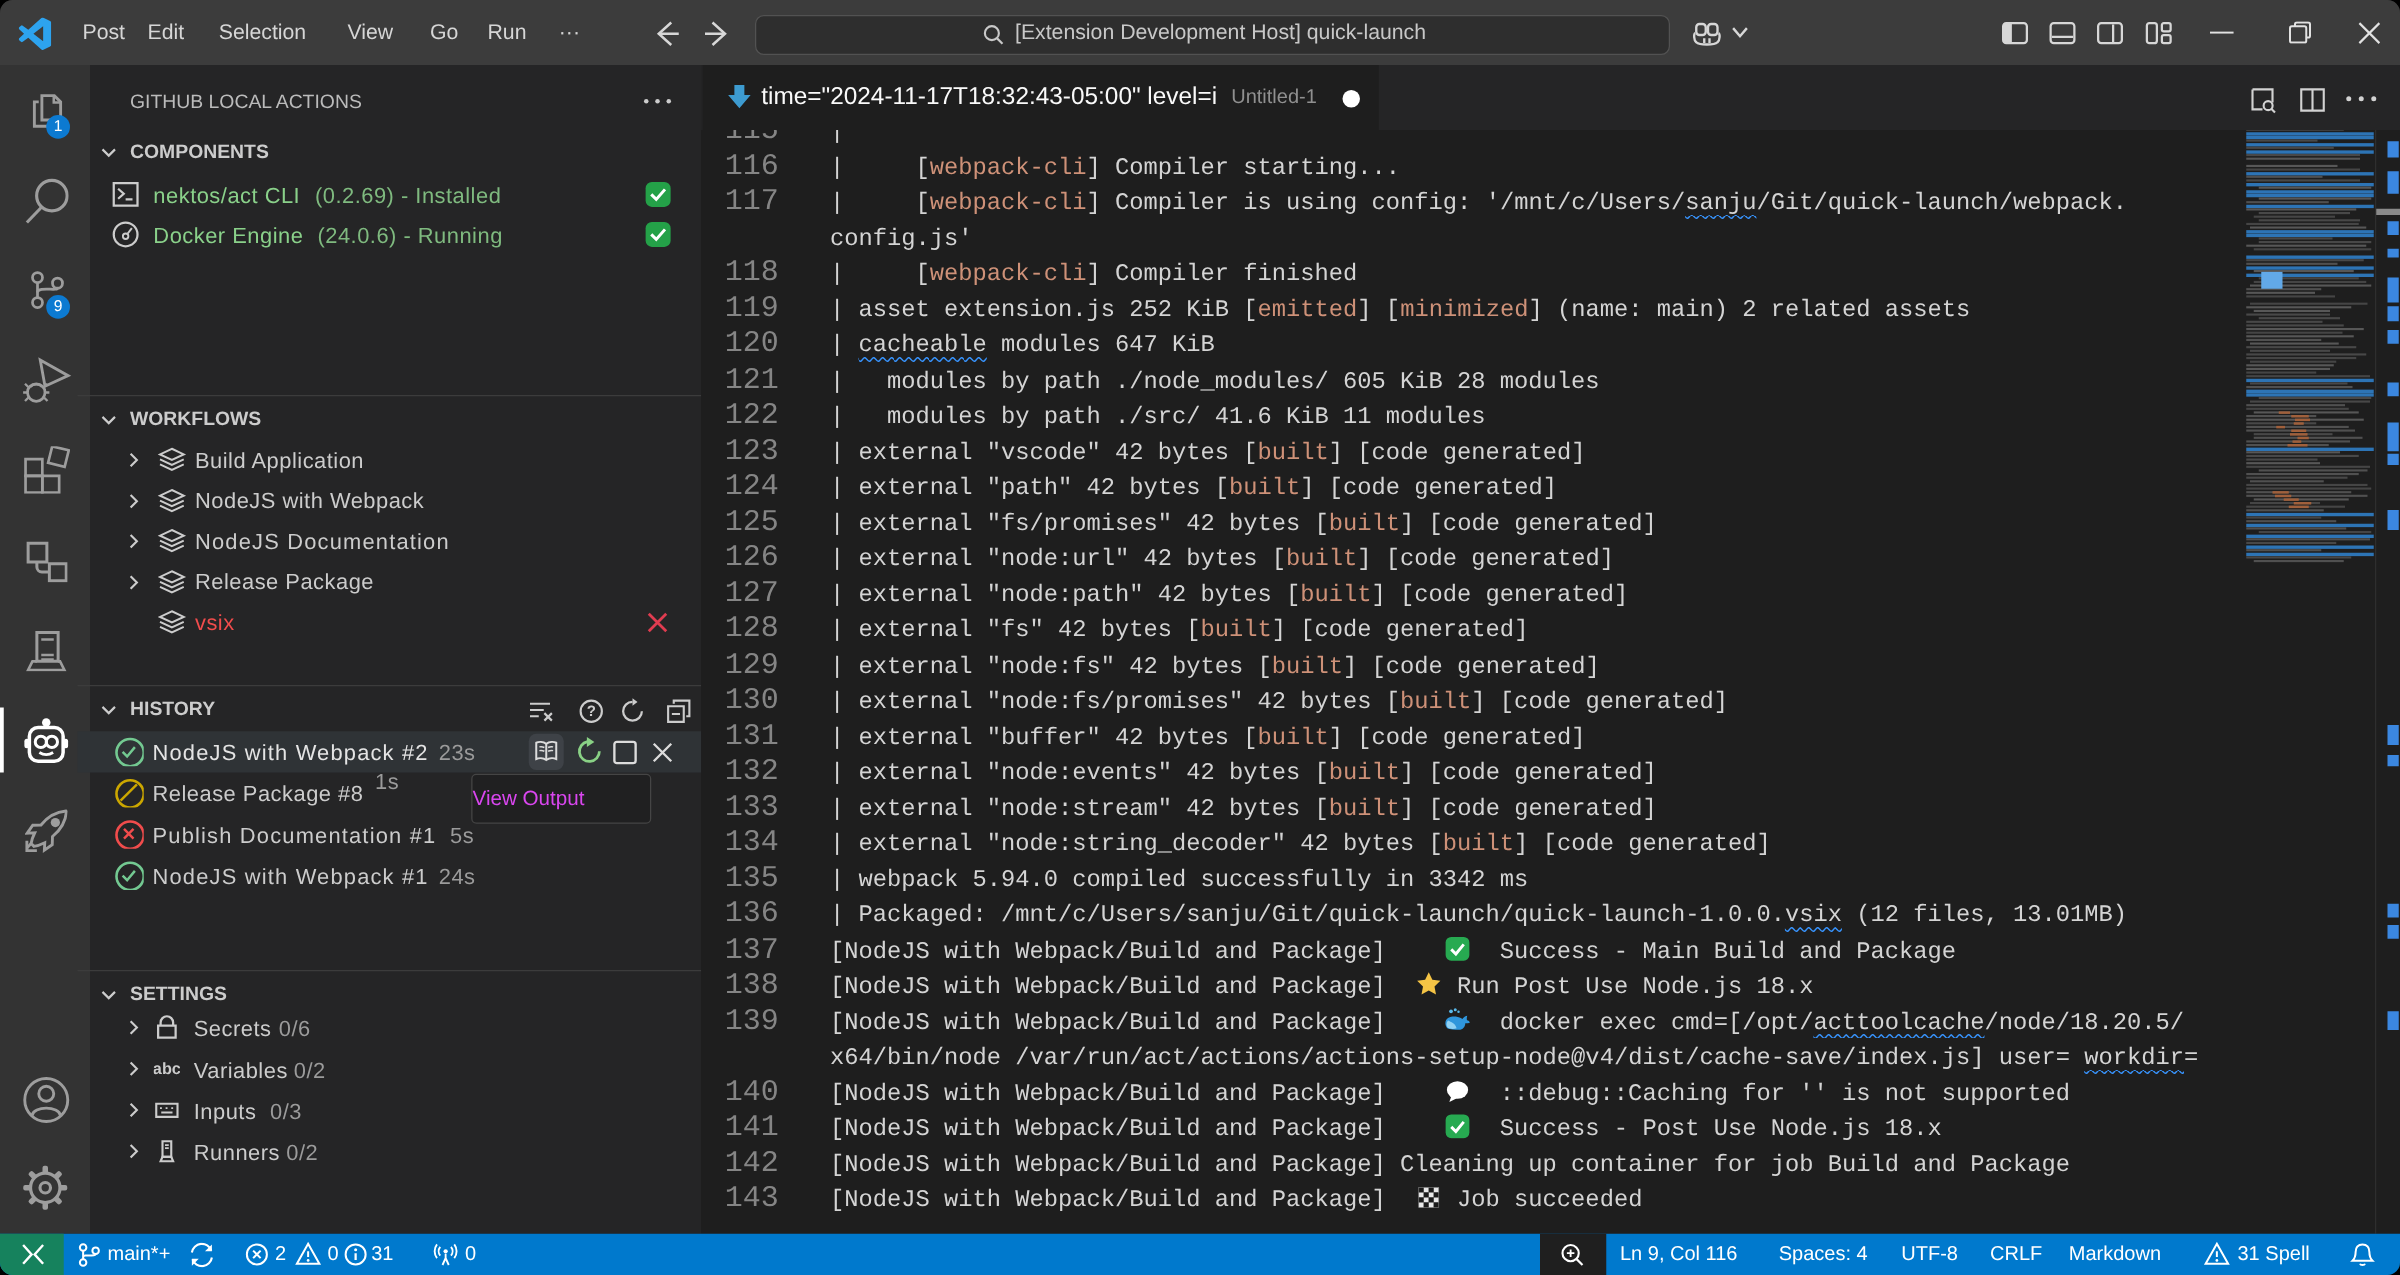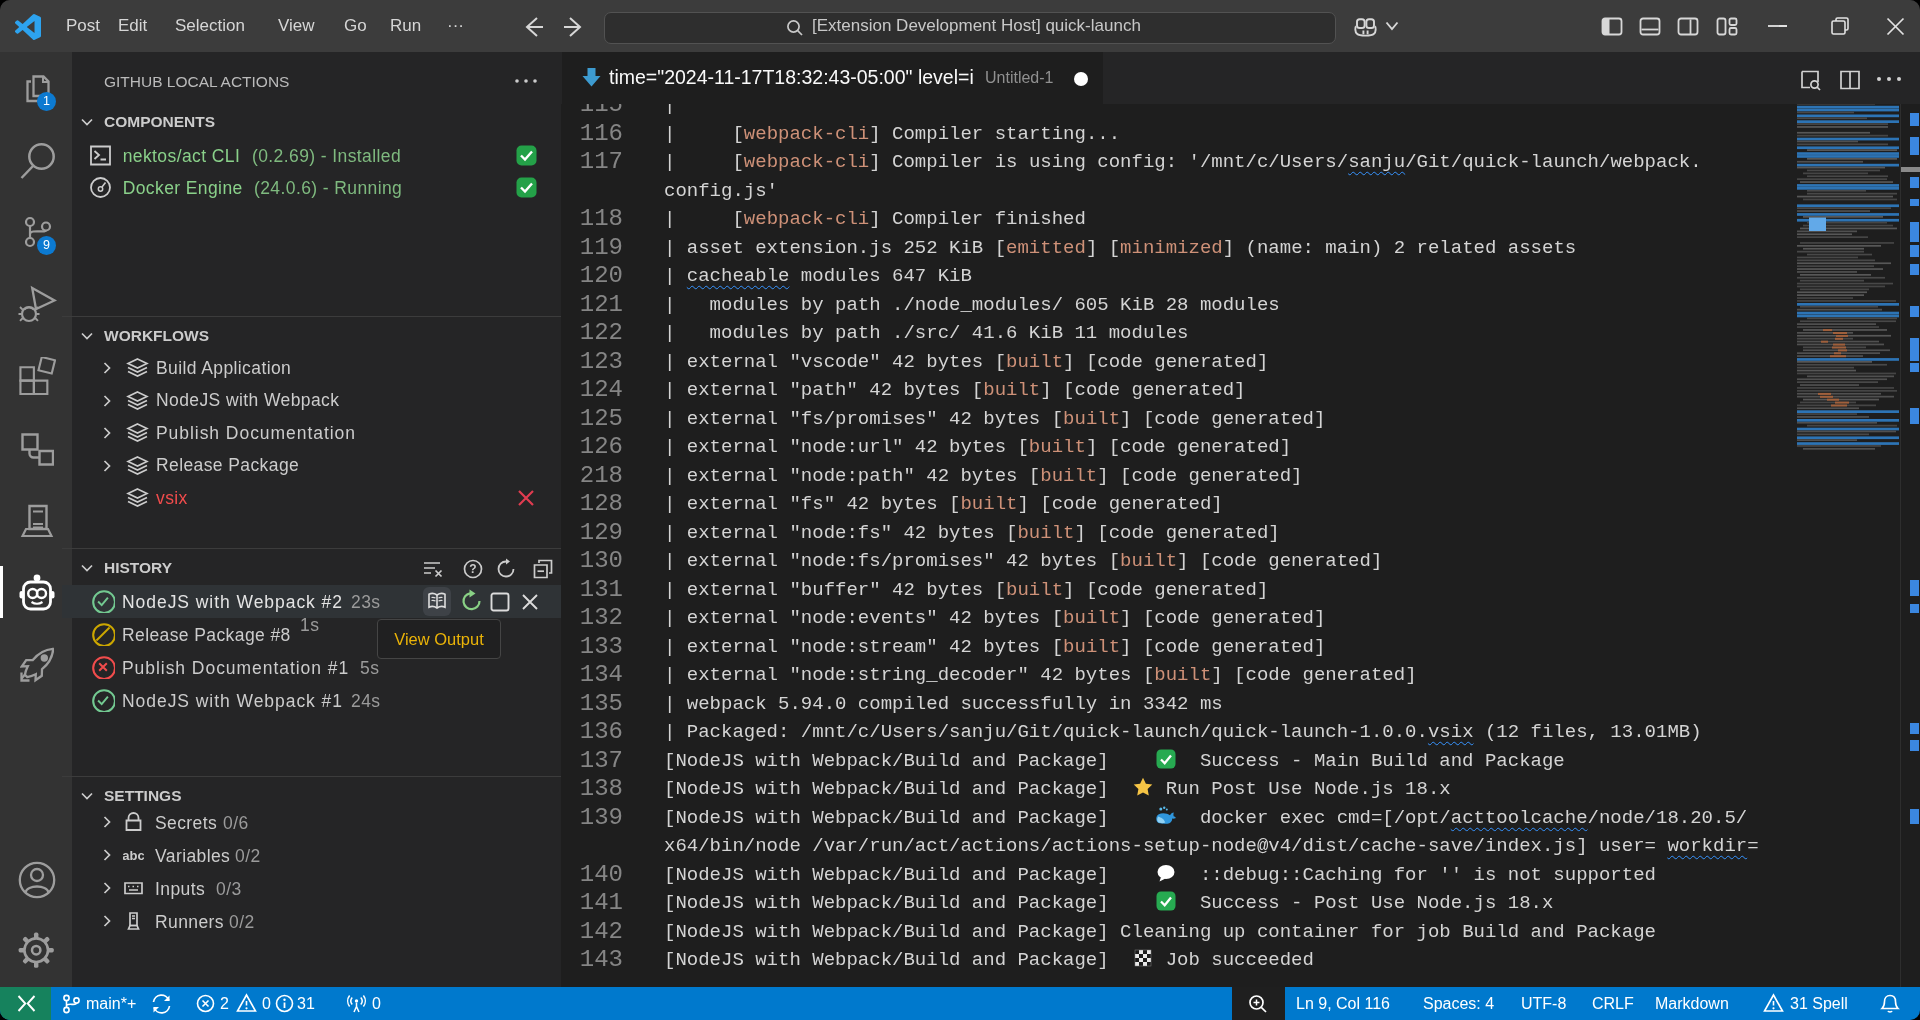--- a/index.html
+++ b/index.html
@@ -226,21 +226,21 @@
         </svg>
         <div class="rowlab" style="left:94px;top:338.0px">NodeJS with Webpack</div>
         <svg class="abs" style="left:38px;top:374px;" width="14" height="14" viewBox="0 0 14 14" fill="none">
           <path d="M4.5 2 L9.5 7 L4.5 12" stroke="#cccccc" stroke-width="1.7" fill="none"></path>
         </svg>
         <svg class="abs" style="left:64px;top:370px;" width="23" height="21" viewBox="0 0 23 21" fill="none">
           <path d="M11.5 2 L21 6.5 L11.5 11 L2 6.5 Z" stroke="#cccccc" stroke-width="1.6" fill="none"></path>
           <path d="M2 10.5 L11.5 15 L21 10.5" stroke="#cccccc" stroke-width="1.6" fill="none"></path>
           <path d="M2 14.5 L11.5 19 L21 14.5" stroke="#cccccc" stroke-width="1.6" fill="none"></path>
         </svg>
-        <div class="rowlab ls08" style="left:94px;top:370.5px">Publish Documentation</div>
+        <div class="rowlab ls08" style="left:94px;top:370.5px">NodeJS Documentation</div>
         <svg class="abs" style="left:38px;top:406.5px;" width="14" height="14" viewBox="0 0 14 14" fill="none">
           <path d="M4.5 2 L9.5 7 L4.5 12" stroke="#cccccc" stroke-width="1.7" fill="none"></path>
         </svg>
         <svg class="abs" style="left:64px;top:402.5px;" width="23" height="21" viewBox="0 0 23 21" fill="none">
           <path d="M11.5 2 L21 6.5 L11.5 11 L2 6.5 Z" stroke="#cccccc" stroke-width="1.6" fill="none"></path>
           <path d="M2 10.5 L11.5 15 L21 10.5" stroke="#cccccc" stroke-width="1.6" fill="none"></path>
           <path d="M2 14.5 L11.5 19 L21 14.5" stroke="#cccccc" stroke-width="1.6" fill="none"></path>
         </svg>
         <div class="rowlab" style="left:94px;top:403.0px">Release Package</div>
         <svg class="abs" style="left:64px;top:435px;" width="23" height="21" viewBox="0 0 23 21" fill="none">
@@ -290,21 +290,21 @@
         <svg class="abs" style="left:397.5px;top:537px;" width="24" height="24" viewBox="0 0 24 24" fill="none">
           <path d="M19.5 12 A8 8 0 1 1 10 4.3" stroke="#89d185" stroke-width="2.2" fill="none"></path>
           <path d="M9.5 0.5 L9.5 8.5 L15.5 4.5 Z" fill="#89d185"></path>
         </svg>
         <svg class="abs" style="left:428px;top:540px;" width="20" height="20" viewBox="0 0 20 20" fill="none">
           <rect x="1.5" y="1.5" width="17" height="17" rx="2" stroke="#dcdcdc" stroke-width="1.9"></rect>
         </svg>
         <svg class="abs" style="left:457.5px;top:540px;" width="20" height="20" viewBox="0 0 20 20" fill="none">
           <path d="M3 3 L17 17 M17 3 L3 17" stroke="#dcdcdc" stroke-width="1.9" fill="none"></path>
         </svg>
-        <div class="abs" style="left:315px;top:567px;width:124px;height:40px;background:#202021;border:1px solid #454545;border-radius:4px;color:#eab308;font-size:16.5px;text-align:center;line-height:38px">View Output</div>
+        <div class="abs" style="left:315px;top:567px;width:144px;height:40px;background:#202021;border:1px solid #454545;border-radius:4px;color:#d946ef;font-size:16.5px;line-height:38px">View Output</div>
         <svg class="abs" style="left:29px;top:570px;" width="24" height="24" viewBox="0 0 22 22" fill="none">
           <circle cx="12" cy="12" r="10" stroke="#cca700" stroke-width="1.9"></circle>
           <path d="M5 17 L17 5" stroke="#cca700" stroke-width="1.8" fill="none"></path>
         </svg>
         <div class="rowlab" style="left:60px;top:572.5px">Release Package #8</div>
         <div class="rowlab dur" style="left:238px;top:563px">1s</div>
         <svg class="abs" style="left:29px;top:603px;" width="24" height="24" viewBox="0 0 22 22" fill="none">
           <circle cx="12" cy="12" r="10" stroke="#f14c4c" stroke-width="1.9"></circle>
           <path d="M7.5 7.5 L14.5 14.5 M14.5 7.5 L7.5 14.5" stroke="#f14c4c" stroke-width="1.8" fill="none"></path>
         </svg>
@@ -402,21 +402,21 @@
         <div class="lnum" style="left:0;top:215.0px;line-height:28.5px">122</div>
         <div class="codeline" style="left:103px;top:215.0px;line-height:28.5px">|   modules by path ./src/ 41.6 KiB 11 modules</div>
         <div class="lnum" style="left:0;top:243.5px;line-height:28.5px">123</div>
         <div class="codeline" style="left:103px;top:243.5px;line-height:28.5px">| external "vscode" 42 bytes [<span class="o">built</span>] [code generated]</div>
         <div class="lnum" style="left:0;top:272.0px;line-height:28.5px">124</div>
         <div class="codeline" style="left:103px;top:272.0px;line-height:28.5px">| external "path" 42 bytes [<span class="o">built</span>] [code generated]</div>
         <div class="lnum" style="left:0;top:300.5px;line-height:28.5px">125</div>
         <div class="codeline" style="left:103px;top:300.5px;line-height:28.5px">| external "fs/promises" 42 bytes [<span class="o">built</span>] [code generated]</div>
         <div class="lnum" style="left:0;top:329.0px;line-height:28.5px">126</div>
         <div class="codeline" style="left:103px;top:329.0px;line-height:28.5px">| external "node:url" 42 bytes [<span class="o">built</span>] [code generated]</div>
-        <div class="lnum" style="left:0;top:357.5px;line-height:28.5px">218</div>
+        <div class="lnum" style="left:0;top:357.5px;line-height:28.5px">127</div>
         <div class="codeline" style="left:103px;top:357.5px;line-height:28.5px">| external "node:path" 42 bytes [<span class="o">built</span>] [code generated]</div>
         <div class="lnum" style="left:0;top:386.0px;line-height:28.5px">128</div>
         <div class="codeline" style="left:103px;top:386.0px;line-height:28.5px">| external "fs" 42 bytes [<span class="o">built</span>] [code generated]</div>
         <div class="lnum" style="left:0;top:414.5px;line-height:28.5px">129</div>
         <div class="codeline" style="left:103px;top:414.5px;line-height:28.5px">| external "node:fs" 42 bytes [<span class="o">built</span>] [code generated]</div>
         <div class="lnum" style="left:0;top:443.0px;line-height:28.5px">130</div>
         <div class="codeline" style="left:103px;top:443.0px;line-height:28.5px">| external "node:fs/promises" 42 bytes [<span class="o">built</span>] [code generated]</div>
         <div class="lnum" style="left:0;top:471.5px;line-height:28.5px">131</div>
         <div class="codeline" style="left:103px;top:471.5px;line-height:28.5px">| external "buffer" 42 bytes [<span class="o">built</span>] [code generated]</div>
         <div class="lnum" style="left:0;top:500.0px;line-height:28.5px">132</div>

